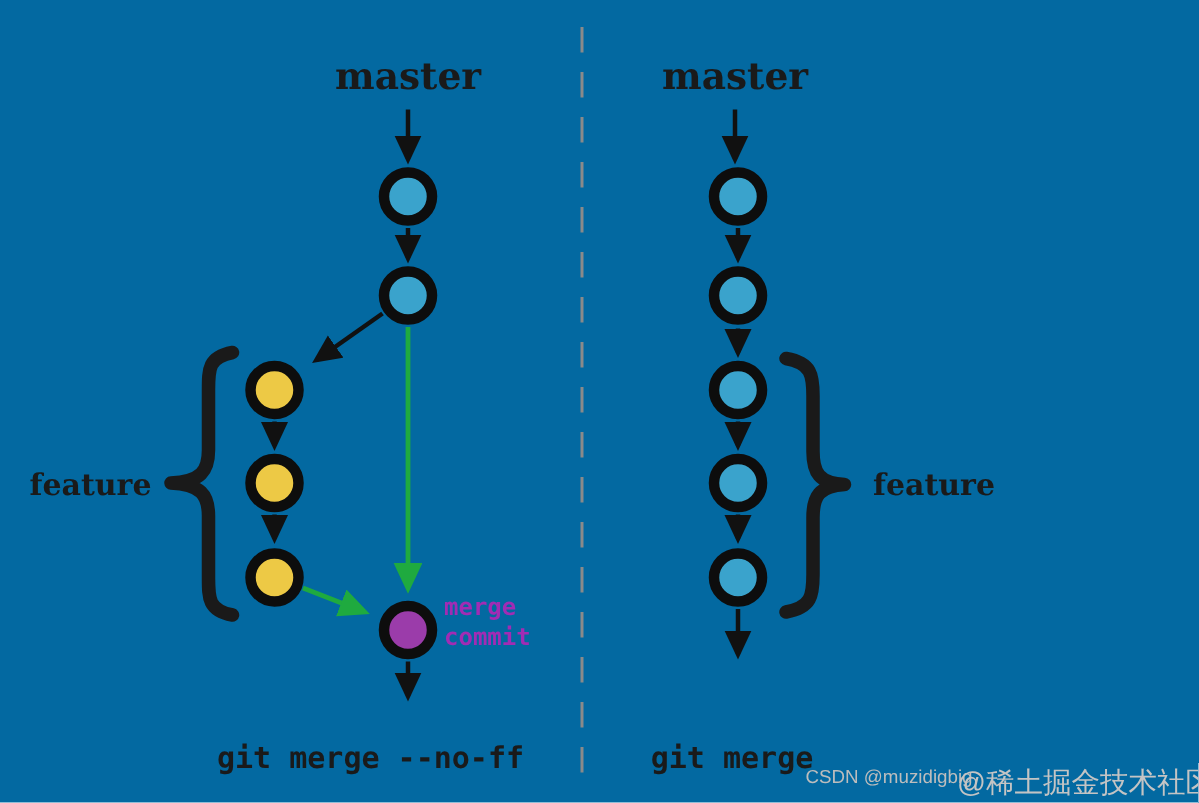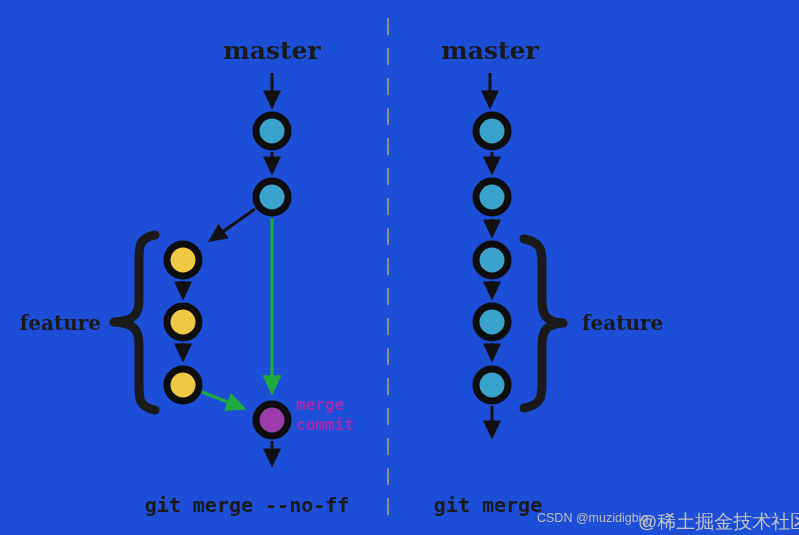--- a/index.html
+++ b/index.html
@@ -7,21 +7,21 @@
     padding: 0;
     background: #ffffff;
     width: 799px;
     height: 535px;
     overflow: hidden;
   }
   .stage {
     position: relative;
     width: 799px;
     height: 535px;
-    background: #1d4ed8;
+    background: #0369a1;
   }
   svg { display: block; }
   .serif-label {
     font-family: "DejaVu Serif", "Liberation Serif", serif;
     font-weight: bold;
   }
   .mono-label {
     font-family: "DejaVu Sans Mono", "Liberation Mono", monospace;
     font-weight: bold;
   }

